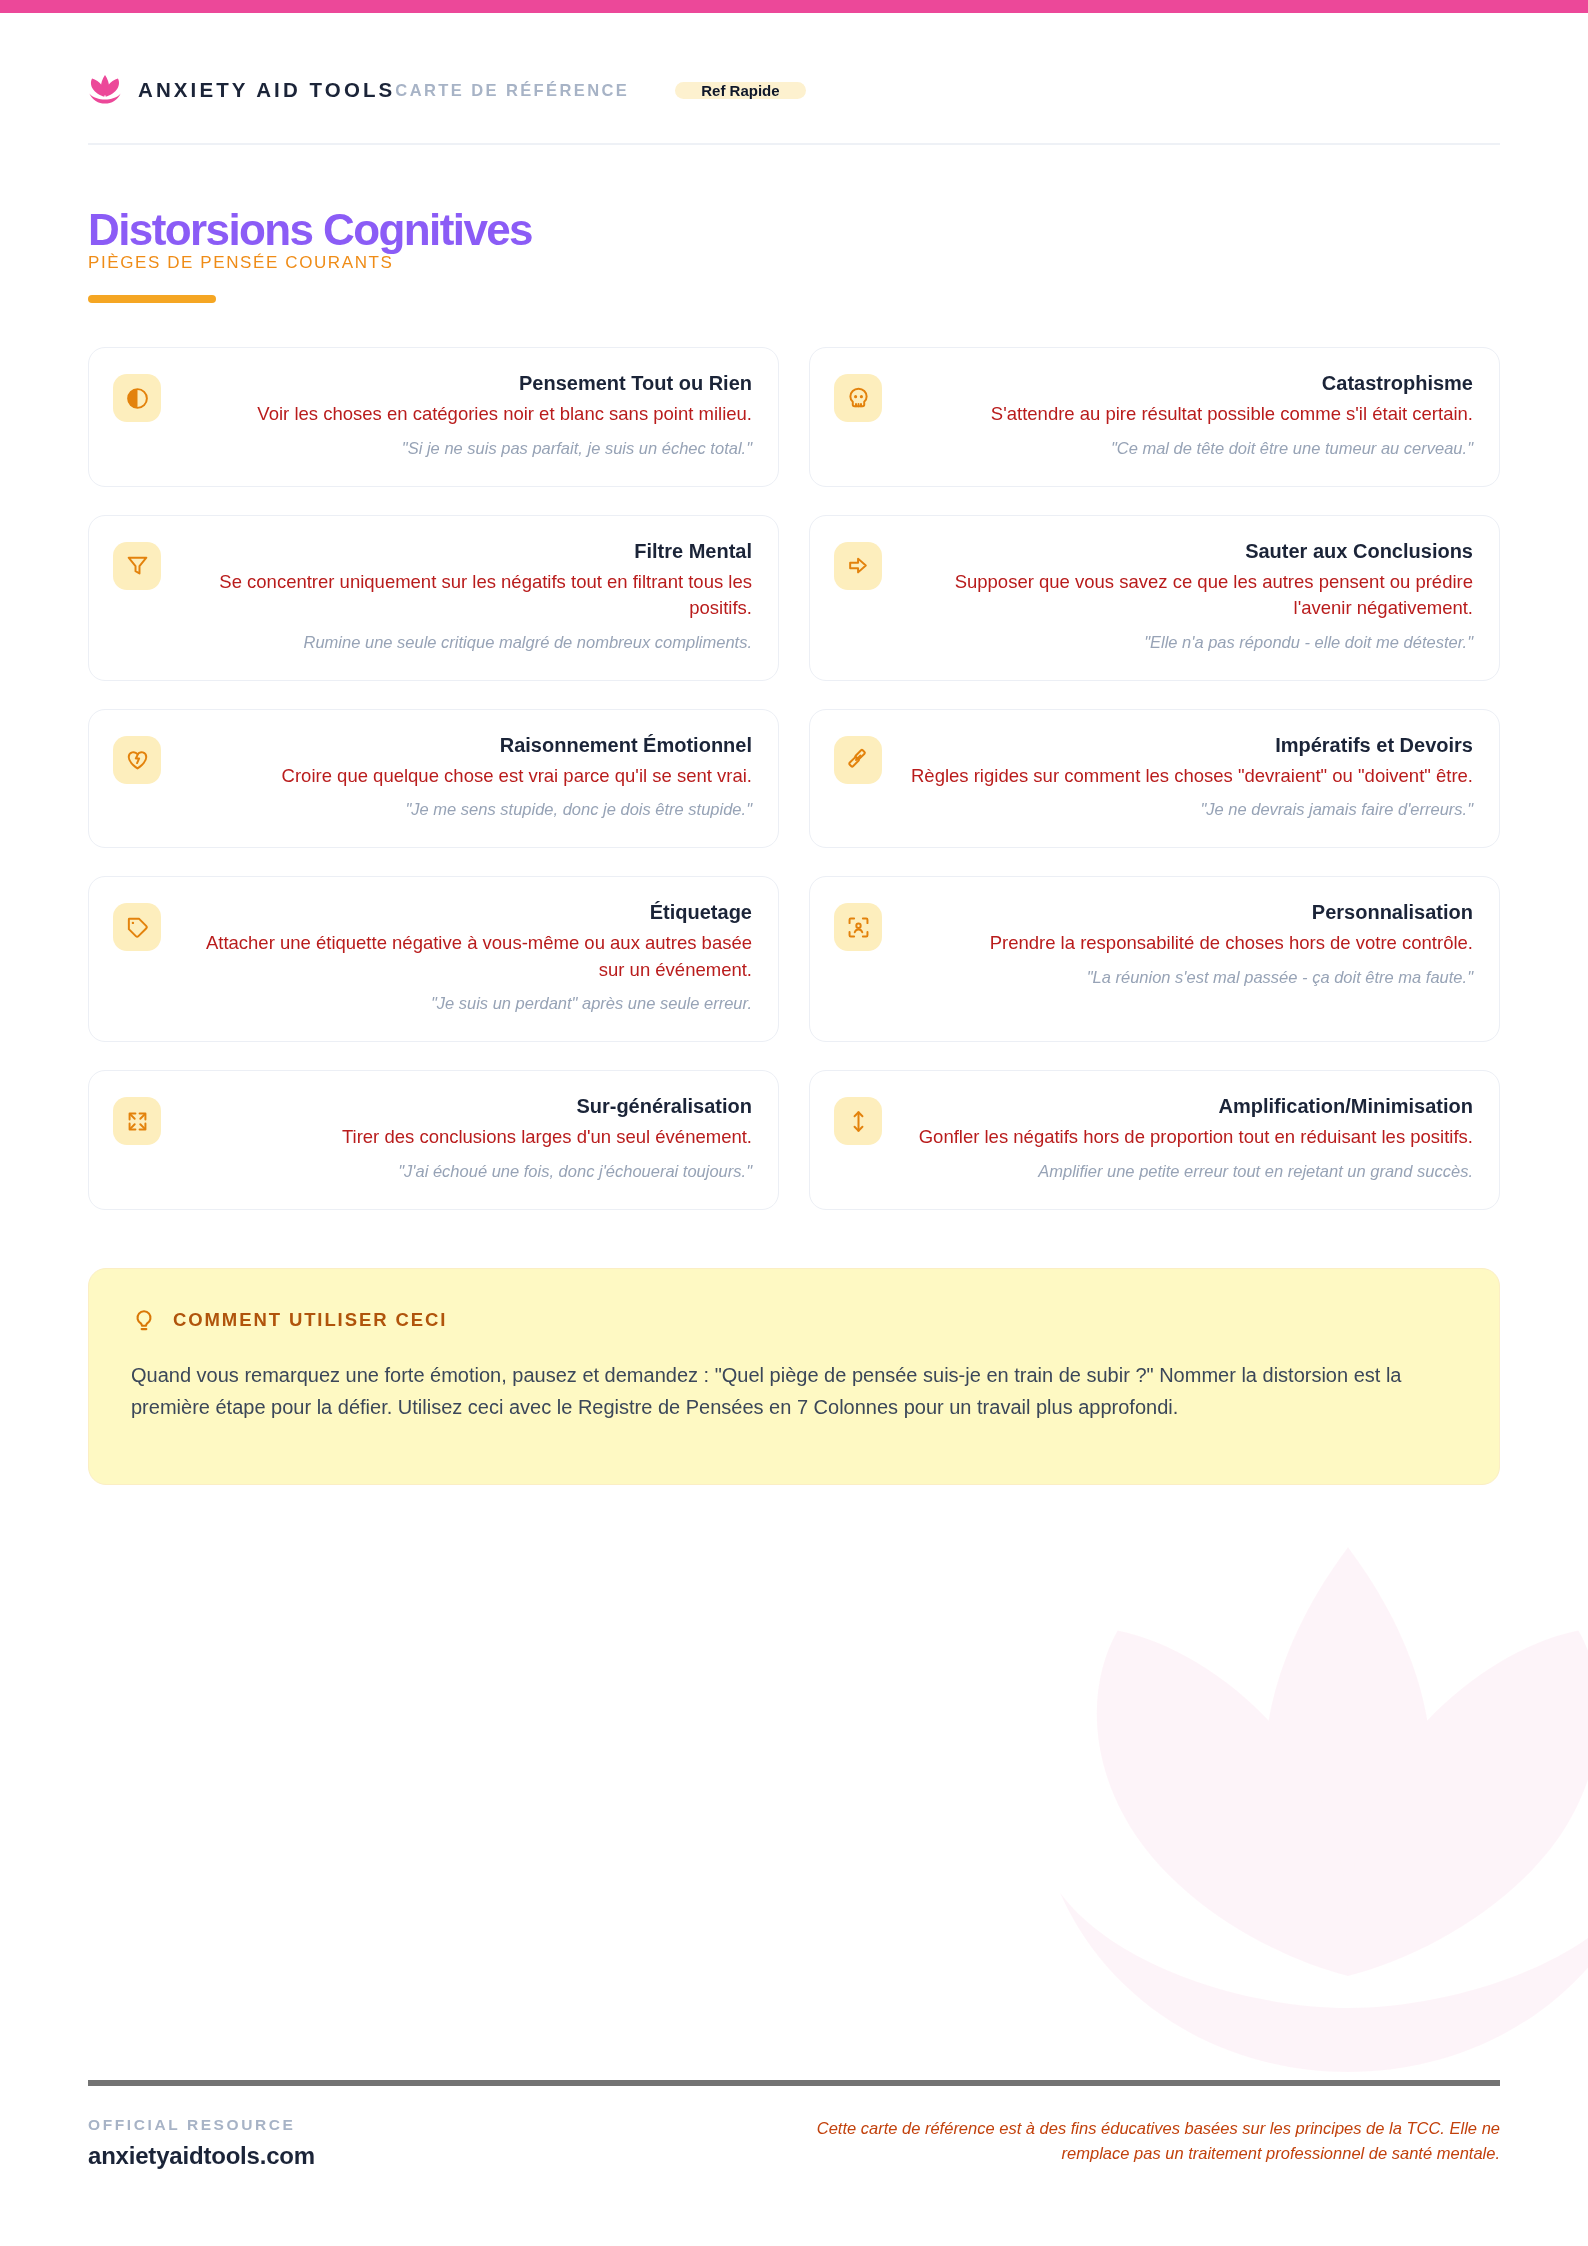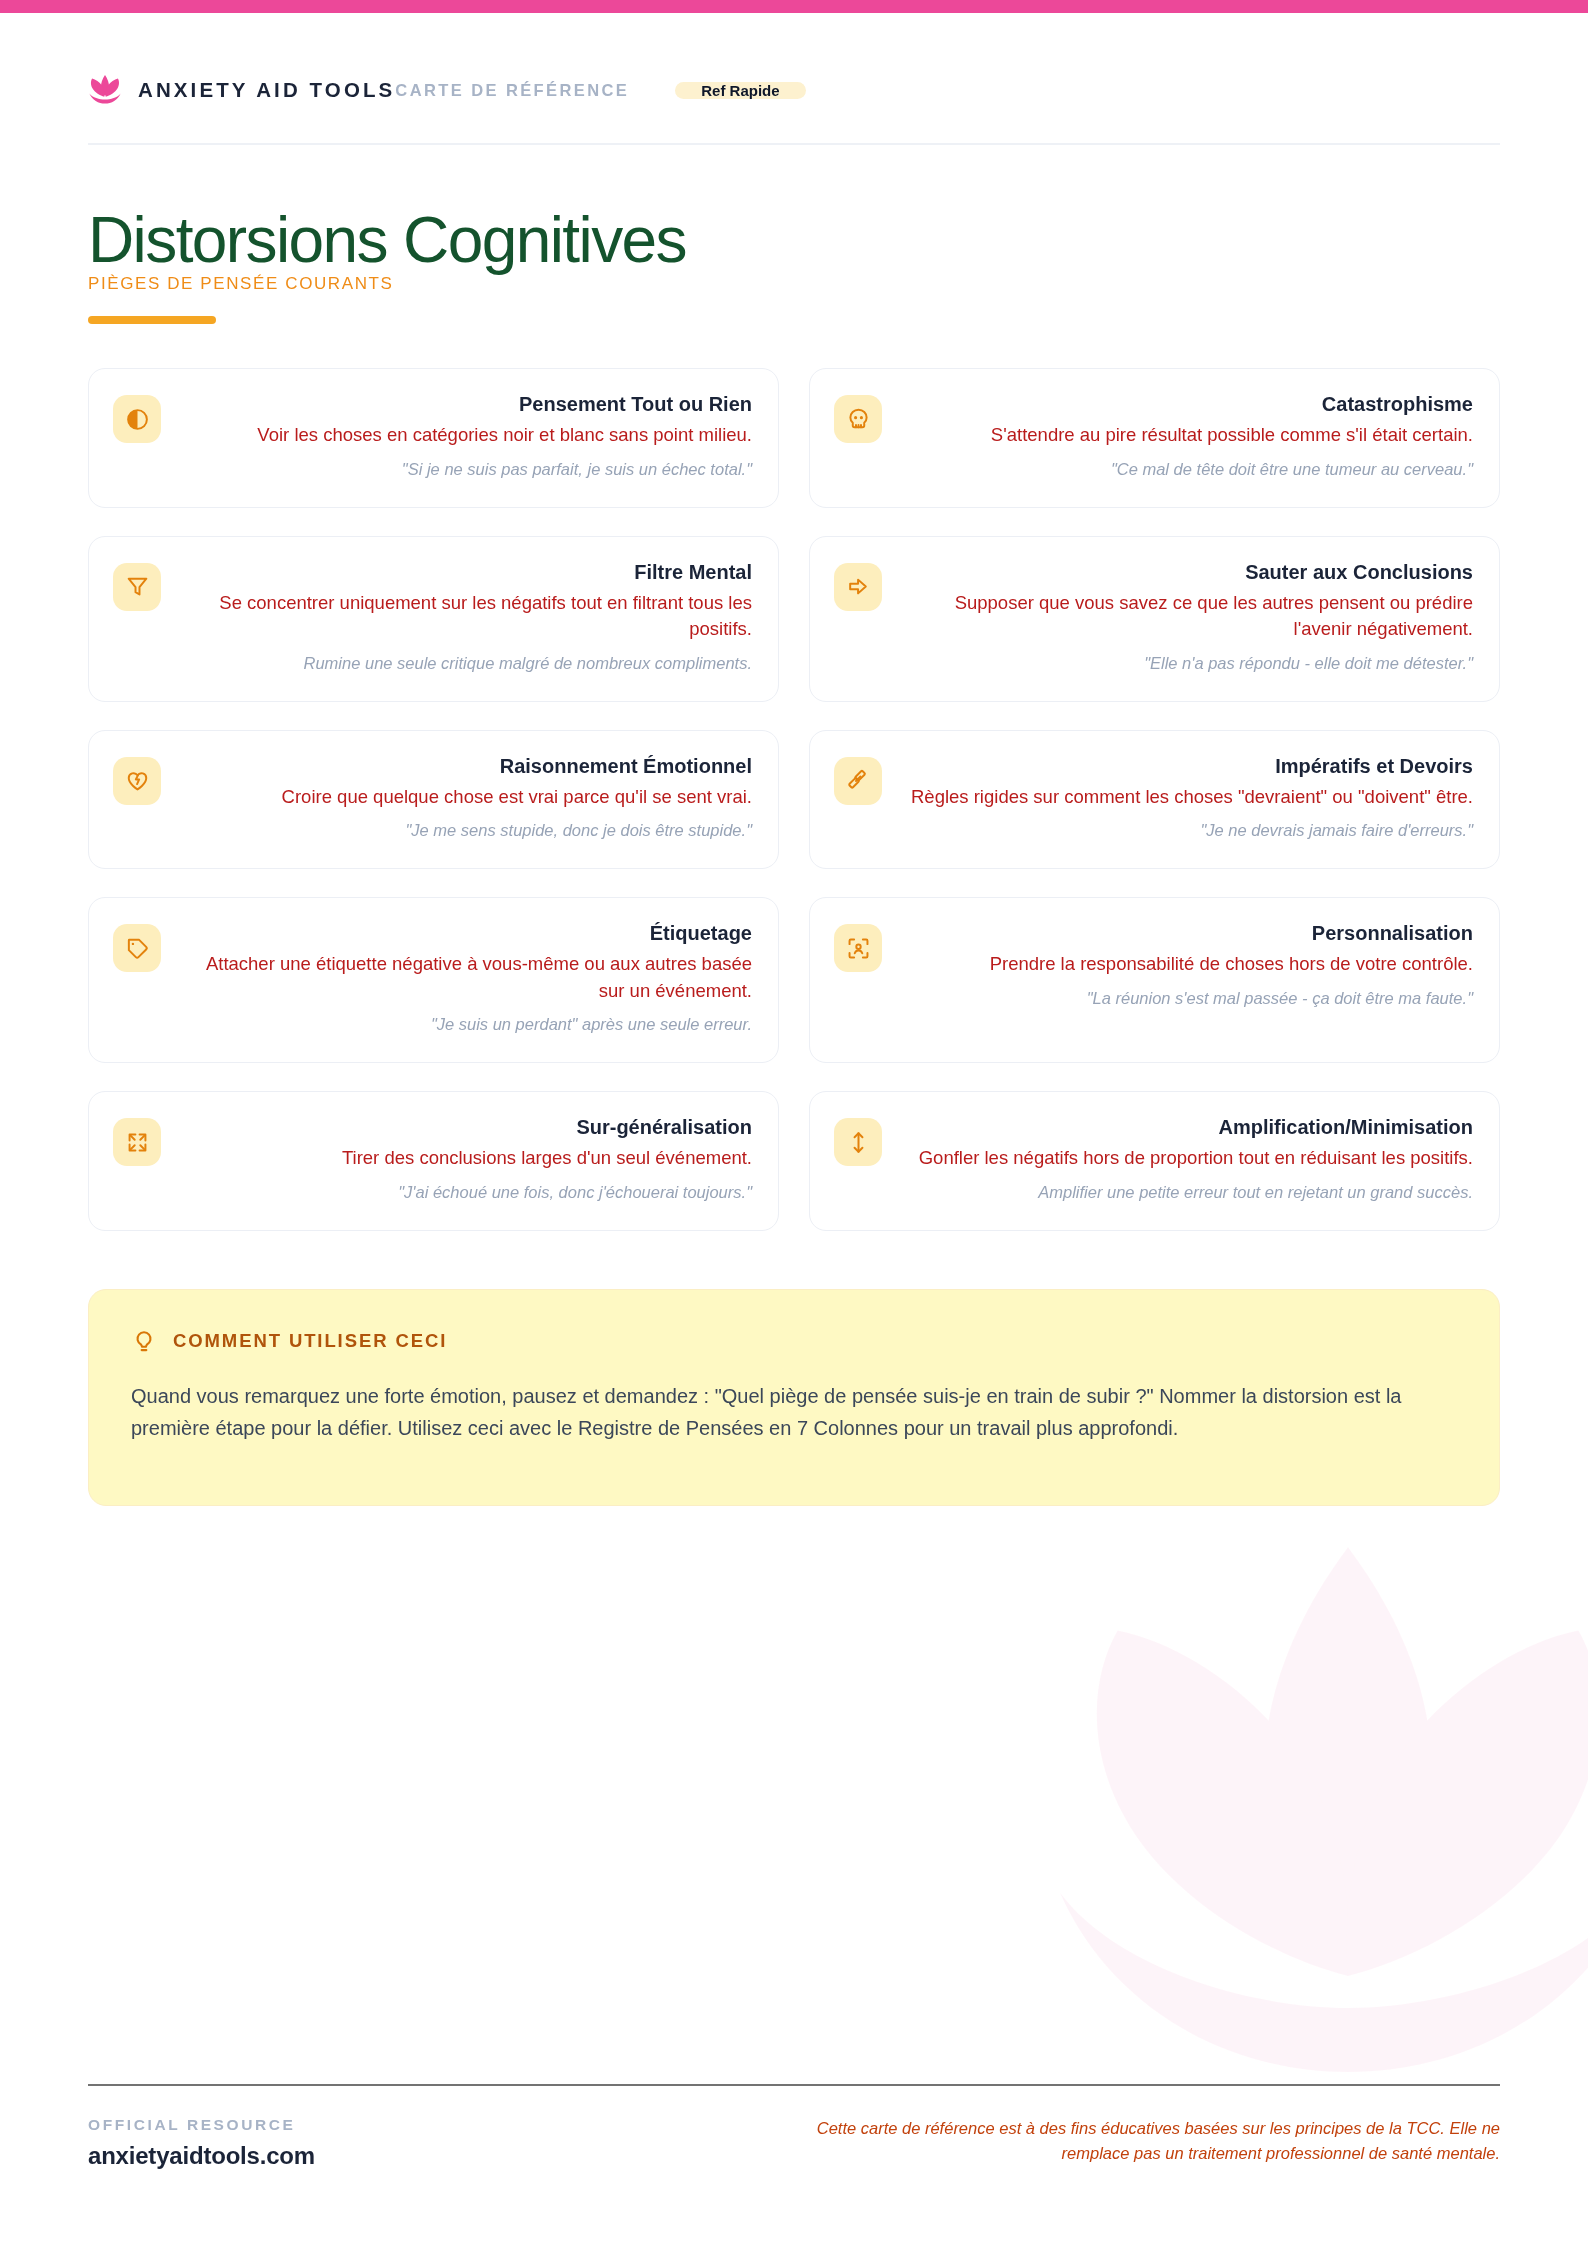--- a/index.html
+++ b/index.html
@@ -100,24 +100,24 @@
     font-weight: 700;
     padding: 0 26px;
     border-radius: 999px;
     white-space: nowrap;
   }
 
   
   .title-block { padding-top: 62px; }
 
   .page-title {
-    font-size: 64px;
-    font-weight: 400;
+    font-size: 44px;
+    font-weight: 700;
     letter-spacing: -1.6px;
-    color: #14532d;
+    color: #8b5cf6;
     line-height: 1.05;
   }
 
   .page-subtitle {
     margin-top: 0;
     font-size: 17px;
     font-weight: 400;
     letter-spacing: 1.6px;
     color: #ef8c17;
   }
@@ -223,21 +223,21 @@
     position: absolute;
     left: 88px;
     right: 88px;
     bottom: 76px;
     z-index: 3;
     display: flex;
     align-items: flex-start;
     justify-content: space-between;
     gap: 60px;
     padding-top: 30px;
-    border-top: 2px solid #737373;
+    border-top: 6px solid #737373;
   }
 
   .footer-left { flex: 0 0 auto; }
 
   .footer-kicker {
     font-size: 15.5px;
     font-weight: 700;
     letter-spacing: 2.6px;
     color: #a7b3c6;
     margin-bottom: 8px;

